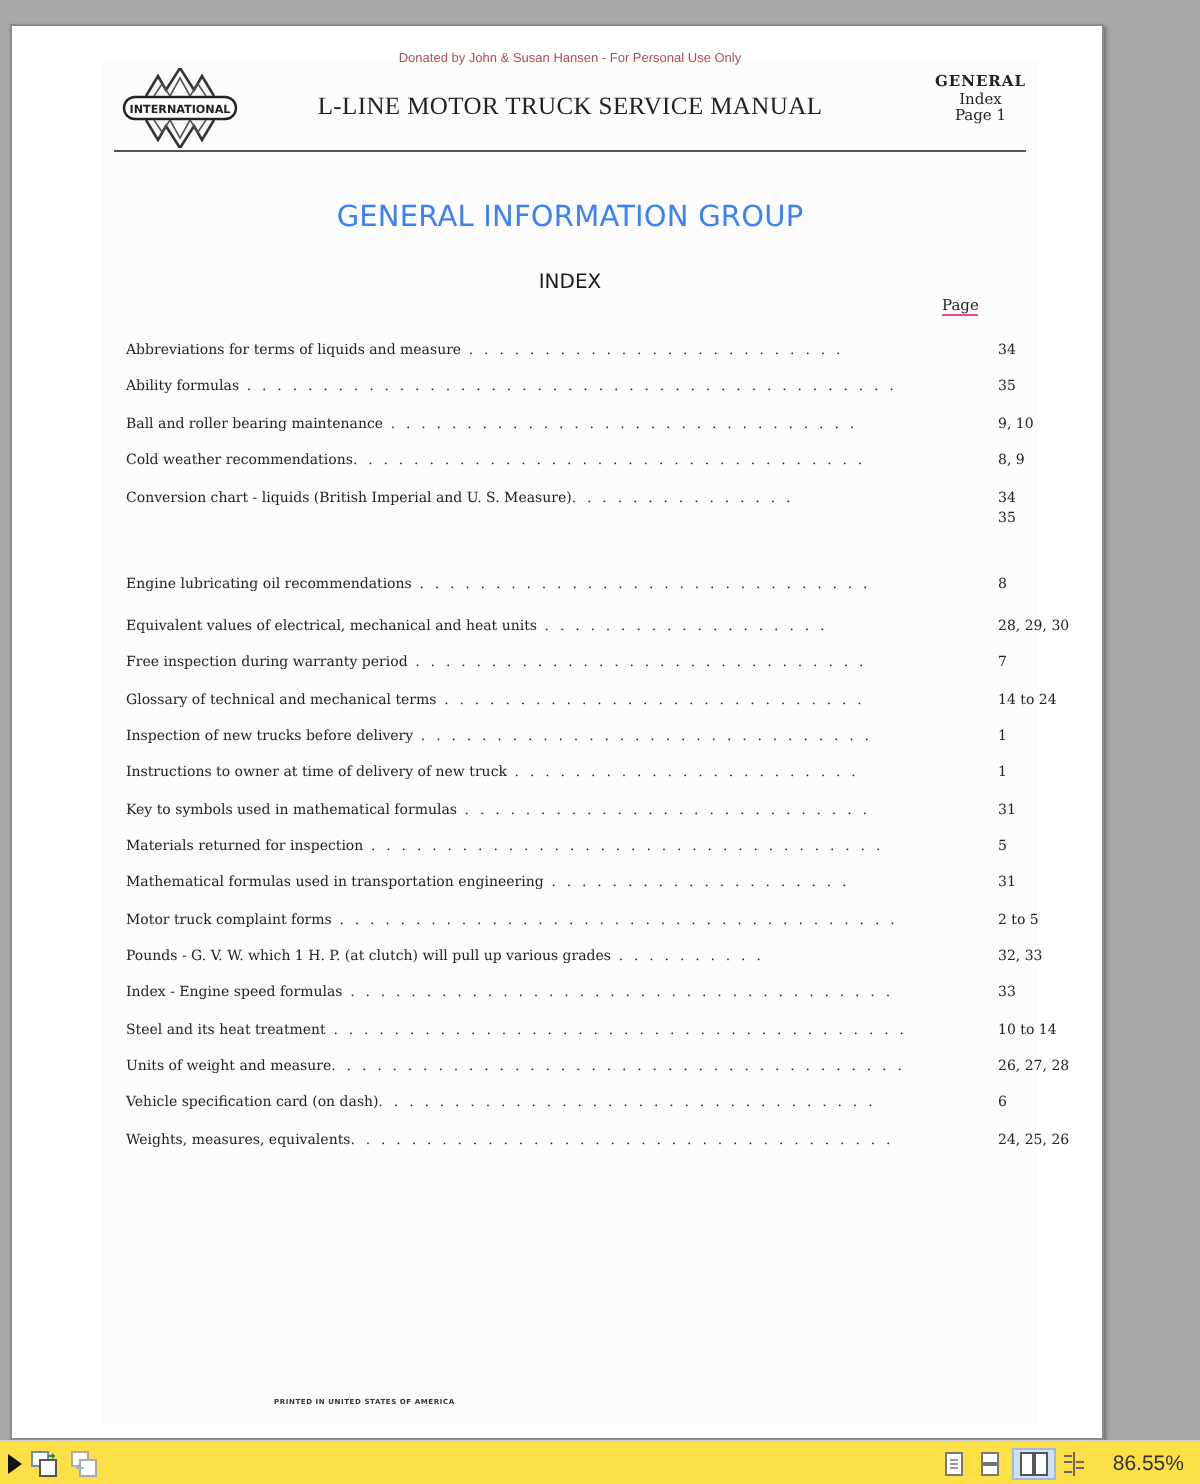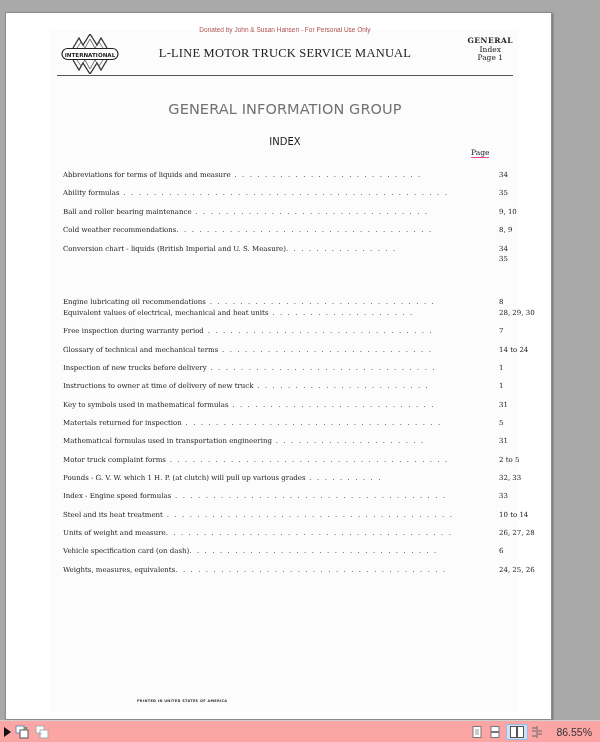--- a/index.html
+++ b/index.html
@@ -27,21 +27,21 @@
     font-family:"Liberation Serif", serif; font-size:12.5px; color:#222; letter-spacing:0.2px;
   }
   .corner {
     position:absolute; right:6px; top:7px; text-align:center;
     font-family:"DejaVu Serif", serif; font-size:7.5px; color:#222; line-height:8.5px;
   }
   .corner .g { font-weight:bold; letter-spacing:0.5px; }
   .hrule { position:absolute; left:6px; right:6px; top:45px; height:1px; background:#555; }
   .group-title {
     position:absolute; left:0; width:100%; top:71px; text-align:center;
-    font-family:"DejaVu Sans", sans-serif; font-size:14.5px; color:#737373; letter-spacing:0.1px;
+    font-family:"DejaVu Sans", sans-serif; font-size:14.5px; color:#3b82f6; letter-spacing:0.1px;
   }
   .index-title {
     position:absolute; left:0; width:100%; top:106px; text-align:center;
     font-family:"DejaVu Sans", sans-serif; font-size:10px; color:#1a1a1a;
   }
   .page-hdr {
     position:absolute; left:420px; top:118px;
     font-family:"DejaVu Serif", serif; font-size:7.5px; color:#222;
     border-bottom:1px solid #ec4899; padding-bottom:0;
   }
@@ -53,21 +53,21 @@
   .entry .txt { display:block; }
   .entry .txt2 { display:block; padding-left:16px; }
   .entry .pg { position:absolute; left:408px; bottom:0;margin-left:28px; }
   .dots { letter-spacing:1.6px; }
   .printed {
     position:absolute; left:86px; top:669px;
     font-family:"DejaVu Sans", sans-serif; font-size:3.5px; font-weight:bold; color:#333; letter-spacing:0.3px;
   }
   .toolbar {
     position:absolute; left:0; top:720px; width:600px; height:22px;
-    background:#fca5a5; border-top:1px solid #d0d0d0;
+    background:#fde047; border-top:1px solid #d0d0d0;
   }
   .tb-btn { position:absolute; top:4px; height:14px; display:flex; align-items:center; justify-content:center; }
   .zoom-level { position:absolute; right:8px; top:5px; font-family:"Liberation Sans", sans-serif; font-size:10.5px; color:#333; }
 </style>
 </head>
 <body>
 
 <div class="viewer">
   <div class="page">
     <div class="scan">
@@ -111,21 +111,21 @@
             <span class="txt"><span>Cold weather recommendations</span><span class="dots">. . . . . . . . . . . . . . . . . . . . . . . . . . . . . . . . . .</span></span>
             <span class="pg">8, 9</span>
           </div>
         <div class="entry" style="top:215px">
             <span class="txt"><span>Conversion chart - liquids (British Imperial and U. S. Measure)</span><span class="dots">. . . . . . . . . . . . . . .</span></span>
             <span class="pg">34</span>
           </div>
         <div class="entry" style="top:233px">
             <span class="pg">35</span>
           </div>
-        <div class="entry" style="top:268px">
+        <div class="entry" style="top:258px">
             <span class="txt"><span>Engine lubricating oil recommendations</span><span class="dots"> . . . . . . . . . . . . . . . . . . . . . . . . . . . . . .</span></span>
             <span class="pg">8</span>
           </div>
         <div class="entry" style="top:279px">
             <span class="txt"><span>Equivalent values of electrical, mechanical and heat units</span><span class="dots"> . . . . . . . . . . . . . . . . . . .</span></span>
             <span class="pg">28, 29, 30</span>
           </div>
         <div class="entry" style="top:297px">
             <span class="txt"><span>Free inspection during warranty period</span><span class="dots"> . . . . . . . . . . . . . . . . . . . . . . . . . . . . . .</span></span>
             <span class="pg">7</span>

